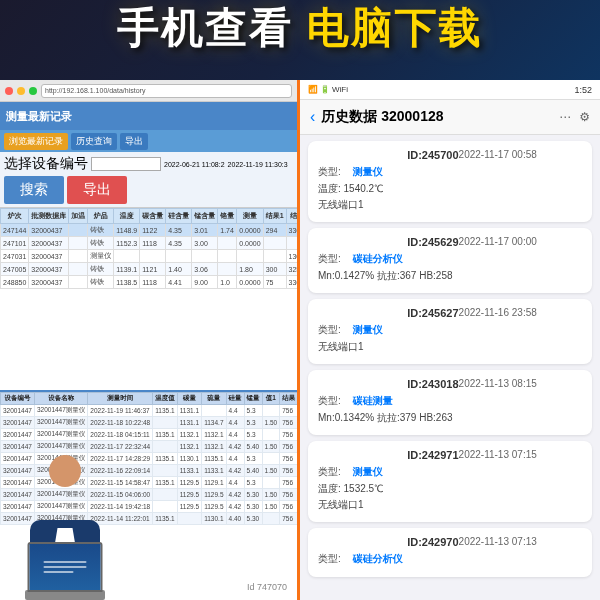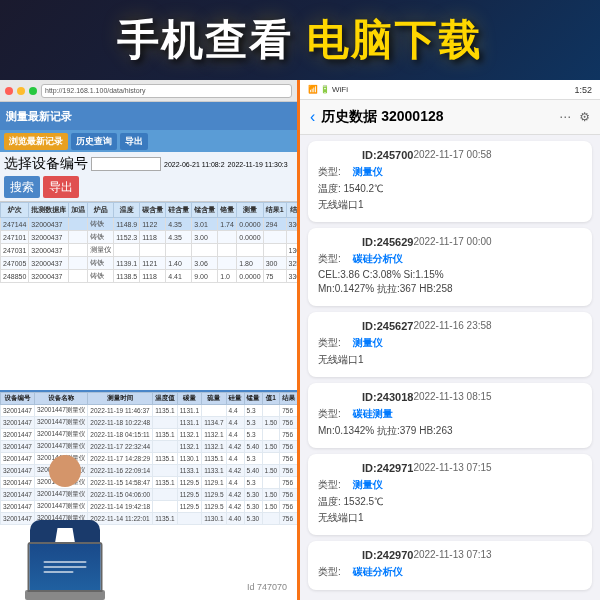--- a/index.html
+++ b/index.html
@@ -9,21 +9,21 @@
       overflow: hidden;
       font-family: 'Microsoft YaHei', SimHei, sans-serif;
       background: #fff;
     }
 
     
     .top-banner {
       background: linear-gradient(135deg, #1a1a2e 0%, #16213e 50%, #0f3460 100%);
       height: 80px;
       display: flex;
-      align-items: center;
+      align-items: flex-start;
       justify-content: center;
       position: relative;
     }
     .banner-text {
       font-size: 42px;
       font-weight: 900;
       color: #fff;
       letter-spacing: 2px;
       text-shadow: 3px 3px 6px rgba(0,0,0,0.8), 0 0 20px rgba(255,200,0,0.3);
     }
@@ -94,21 +94,20 @@
       font-size: 11px;
       font-weight: bold;
     }
     .pc-nav {
       background: #5a9cd6;
       height: 22px;
       display: flex;
       align-items: center;
       padding: 0 4px;
       gap: 3px;
-      font-weight: bold;
     }
     .pc-nav-btn {
       background: #3a7abf;
       color: #fff;
       font-size: 9px;
       padding: 2px 5px;
       border-radius: 2px;
       cursor: pointer;
     }
     .pc-nav-btn.active {
@@ -130,24 +129,24 @@
       border: 1px solid #aaa;
       padding: 1px 3px;
       font-size: 8px;
       width: 70px;
       height: 14px;
     }
     .pc-filter-btn {
       background: #4a86c8;
       color: #fff;
       border: none;
-      padding: 2px 6px;
-      font-size: 12px;
+      padding: 2px 16px;
+      font-size: 14px;
       border-radius: 2px;
-      height: 22px;
+      height: 28px;
     }
     .pc-filter-btn.red {
       background: #e05050;
     }
 
     .pc-table-wrap {
       overflow: auto;
       height: calc(100% - 100px);
     }
     .pc-table {
@@ -274,21 +273,21 @@
     
     .mobile-card {
       background: #fff;
       margin: 6px 8px;
       border-radius: 8px;
       padding: 8px 10px;
       box-shadow: 0 1px 3px rgba(0,0,0,0.1);
     }
     .card-header-row {
       display: flex;
-      justify-content: flex-start;
+      justify-content: center;
       margin-bottom: 4px;
       padding-left: 44px;
     }
     .card-id {
       font-size: 11px;
       font-weight: bold;
       color: #333;
     }
     .card-date {
       font-size: 10px;
@@ -760,21 +759,20 @@
 
       <div class="mobile-card">
         <div class="card-header-row">
           <span class="card-id">ID:245629</span>
           <span class="card-date">2022-11-17 00:00</span>
         </div>
         <div class="card-type-row">
           <span class="card-type-label">类型:</span>
           <span class="card-type-value">碳硅分析仪</span>
         </div>
-        <div class="card-data-row">CEL:3.86  C:3.08%  Si:1.15%</div>
         <div class="card-data-row">Mn:0.1427%  抗拉:367  HB:258</div>
       </div>
 
       <div class="mobile-card">
         <div class="card-header-row">
           <span class="card-id">ID:245627</span>
           <span class="card-date">2022-11-16 23:58</span>
         </div>
         <div class="card-type-row">
           <span class="card-type-label">类型:</span>

